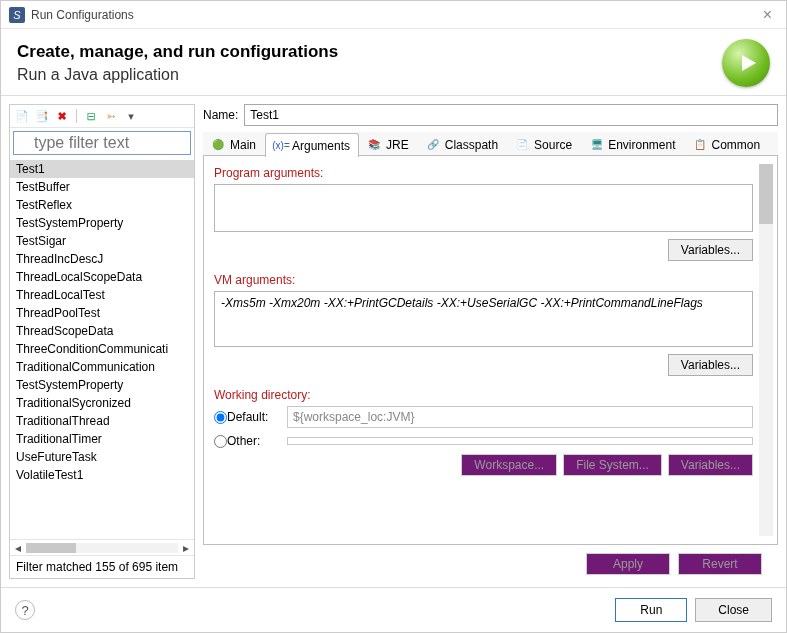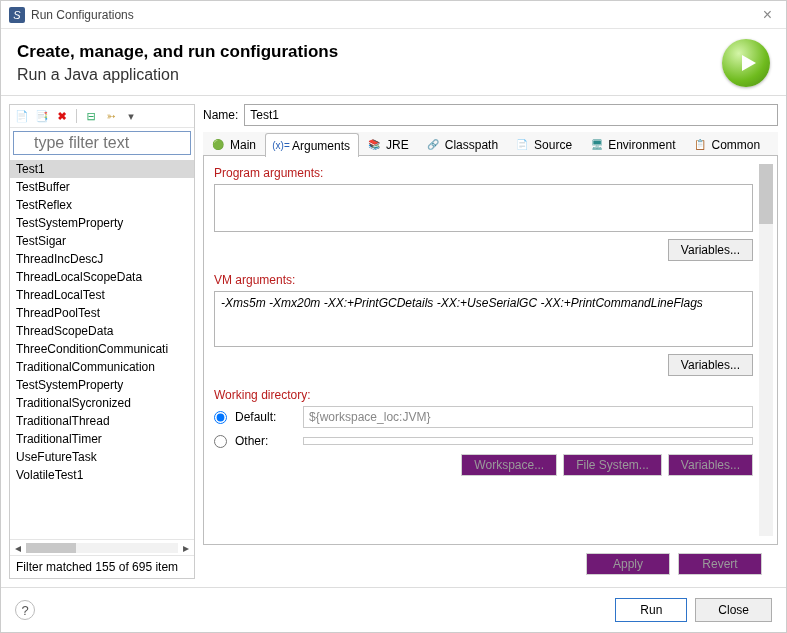--- a/index.html
+++ b/index.html
@@ -40,21 +40,21 @@
 .panel-wrap .vscroll .vthumb { position:absolute; left:0; right:0; top:0; height:60px; background:#c8c8c8;}
 .group { margin-bottom:12px;}
 .group-label { margin-bottom:4px; color:#b91c1c;}
 .textarea { width:100%; border:1px solid #b5b5b5; padding:4px 6px; background:#fff; color:#000; resize:none; font-family:inherit;}
 .ta1 { height:48px;}
 .ta2 { height:56px;font-style:italic;}
 .btn-row { display:flex; justify-content:flex-end; margin-top:4px;}
 .btn { padding:3px 12px; border:1px solid #adadad; background:#efefef; color:#000; cursor:default; min-width:72px; text-align:center;}
 .btn.disabled { color:#9a9a9a; border-color:#d0d0d0; background:#701a75;}
 .btn.primary { border:1px solid #2e74c9; background:#fff; color:#000; padding:4px 24px;}
-.radio-row { display:flex; align-items:center; gap:8px; margin-bottom:6px;}
+.radio-row { display:flex; align-items:center; gap:0; margin-bottom:6px;}
 .radio-row input[type=radio]{ margin:0;}
 .radio-row .rlabel { width:60px;}
 .radio-row .rfield { flex:1; padding:3px 5px; border:1px solid #c8c8c8; background:#fff; color:#888;}
 .radio-row .rfield.empty { background:#fff; color:#000;}
 .dir-btns { display:flex; justify-content:flex-end; gap:6px; margin-top:6px;}
 .apply-row { display:flex; justify-content:flex-end; gap:8px; padding:8px 16px 4px 0;}
 .footer { border-top:1px solid #ddd; padding:10px 14px; display:flex; align-items:center;}
 .help { width:20px; height:20px; border:1px solid #bbb; border-radius:10px; display:flex; align-items:center; justify-content:center; color:#555; font-size:13px;}
 .footer-btns { margin-left:auto; display:flex; gap:8px;}
 </style>

